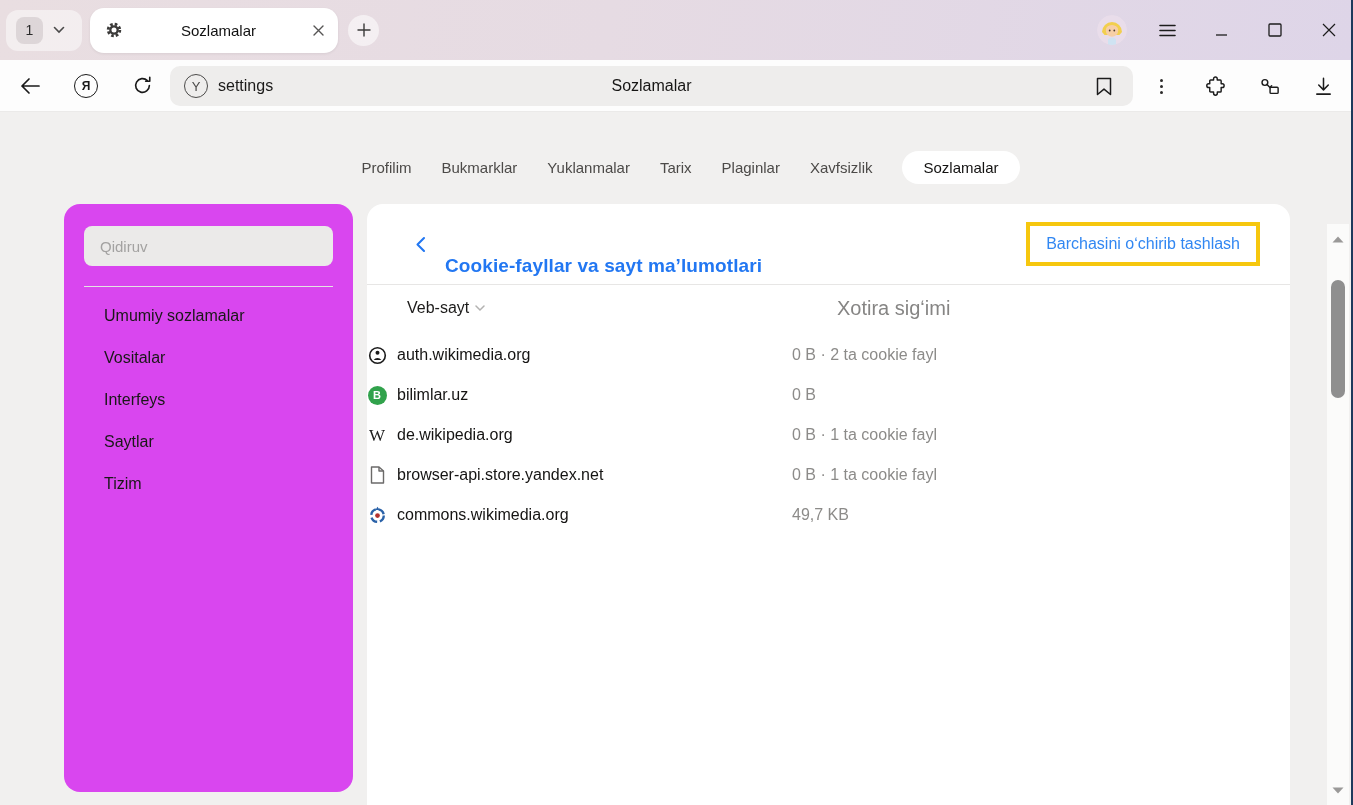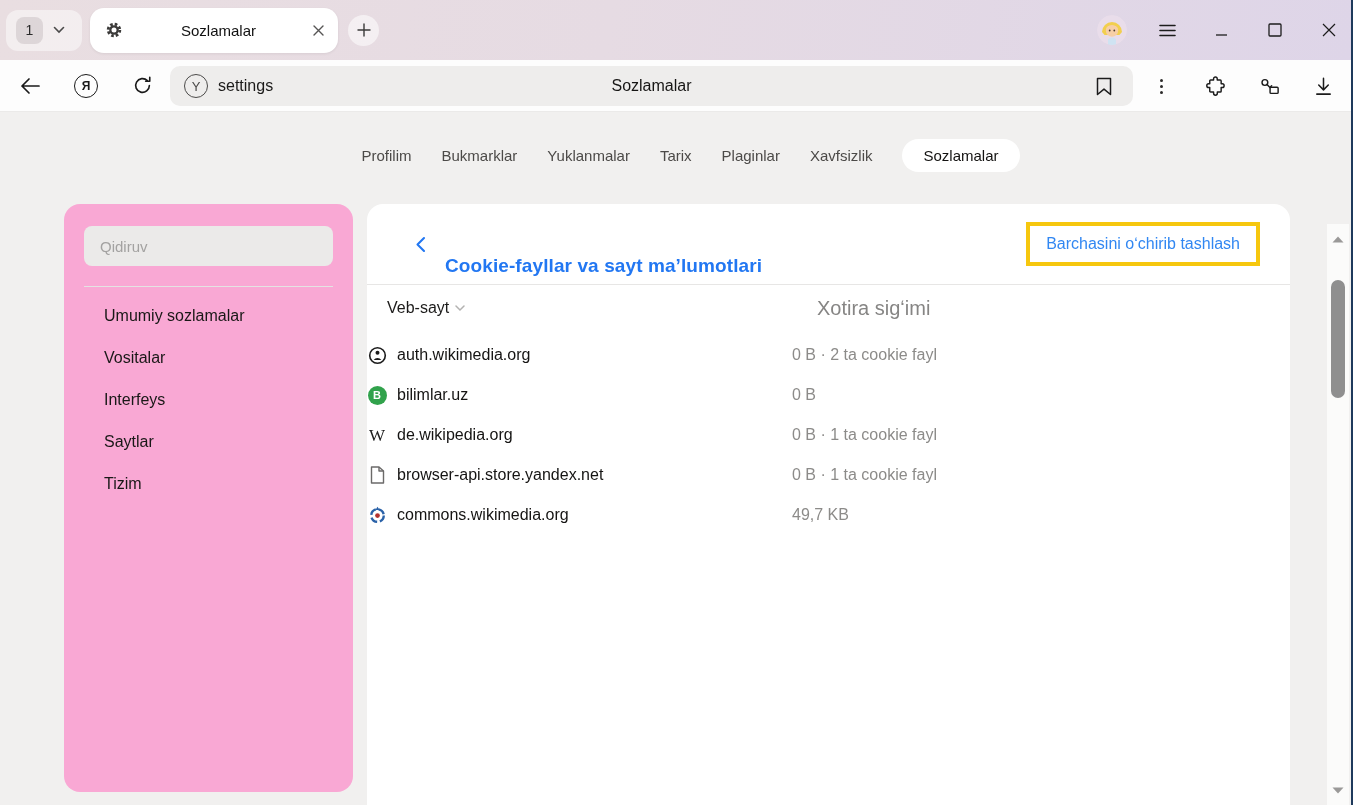--- a/index.html
+++ b/index.html
@@ -38,44 +38,44 @@
   .url-text { margin-left:10px; font-size:16px; color:#1b1a19; }
   .page-title-center { position:absolute; left:0; right:0; text-align:center; font-size:16px; color:#161514; pointer-events:none; }
   .bookmark-btn { margin-left:auto; width:34px; height:34px; display:flex; align-items:center; justify-content:center; cursor:pointer; z-index:2; }
   .toolbar-right { position:absolute; right:6px; top:0; height:52px; display:flex; align-items:center; }
   .kebab { display:flex; flex-direction:column; gap:3px; align-items:center; }
   .kebab i { width:3px; height:3px; border-radius:50%; background:#2c2b2a; }
 
   
   .content { position:absolute; top:112px; left:0; right:0; bottom:0; background:#f1f0ef; }
 
-  .navtabs { position:absolute; top:26px; left:30px; right:0; height:34px;
+  .navtabs { position:absolute; top:38px; left:30px; right:0; height:34px;
     display:flex; justify-content:center; align-items:center; gap:30px; }
   .navtab { font-size:15px; color:#4c4a48; cursor:pointer; white-space:nowrap; }
   .navtab.active { background:#fff; color:#131211; border-radius:17px; padding:8px 21px; }
 
   .sidebar { position:absolute; left:64px; top:92px; width:289px; height:588px;
-    background:#f9a8d4; border-radius:16px; padding:22px 20px; }
+    background:#d946ef; border-radius:16px; padding:22px 20px; }
   .search-input { width:100%; height:40px; background:#ebeae9; border:none; border-radius:8px;
     padding:0 16px; font-size:15px; color:#1b1a19; font-family:inherit; outline:none; }
   .search-input::placeholder { color:#a3a2a1; }
   .sidebar-divider { height:1px; background:#e4e3e2; margin:20px 0 8px; }
   .side-item { height:42px; display:flex; align-items:center; padding-left:20px;
     font-size:16px; color:#191817; cursor:pointer; border-radius:8px; }
 
   .main-card { position:absolute; left:367px; top:92px; width:923px; height:621px;
     background:#fff; border-radius:16px 16px 0 0; }
   .card-header { height:81px; display:flex; align-items:center; padding:0 30px 0 40px;
     border-bottom:1px solid #e7e6e5; }
   .back-chev { width:26px; height:26px; display:flex; align-items:center; justify-content:center; cursor:pointer; }
   .card-title { margin-left:12px; font-size:19px; font-weight:bold; color:#2277f2; letter-spacing:.1px;margin-top:44px; }
   .highlight-ring { margin-left:auto; border:4px solid #f6c70e; background:#fde047; }
   .delete-all-btn { border:none; background:#fff; font-family:inherit; font-size:16px;
     color:#3187f2; padding:9px 16px; cursor:pointer; white-space:nowrap; }
-  .table-head { height:46px; display:grid; grid-template-columns:430px 1fr; align-items:center; padding-left:20px; }
+  .table-head { height:46px; display:grid; grid-template-columns:430px 1fr; align-items:center; padding-left:40px; }
   .col-site-label { font-size:16px; color:#1c1b1a; display:flex; align-items:center; gap:6px; cursor:pointer; }
   .col-size-label { font-size:20px; color:#868584; }
   .rows { margin-top:4px; }
   .row { height:40px; display:grid; grid-template-columns:30px 395px 1fr; align-items:center;
     cursor:pointer; }
   .row-icon { width:20px; height:20px; display:flex; align-items:center; justify-content:center; }
   .row-site { font-size:16px; color:#151413; }
   .row-size { font-size:16px; color:#8c8b89; }
   .badge-b { width:19px; height:19px; border-radius:50%; background:#31a24c; color:#fff;
     font-size:11px; font-weight:bold; display:flex; align-items:center; justify-content:center; }

